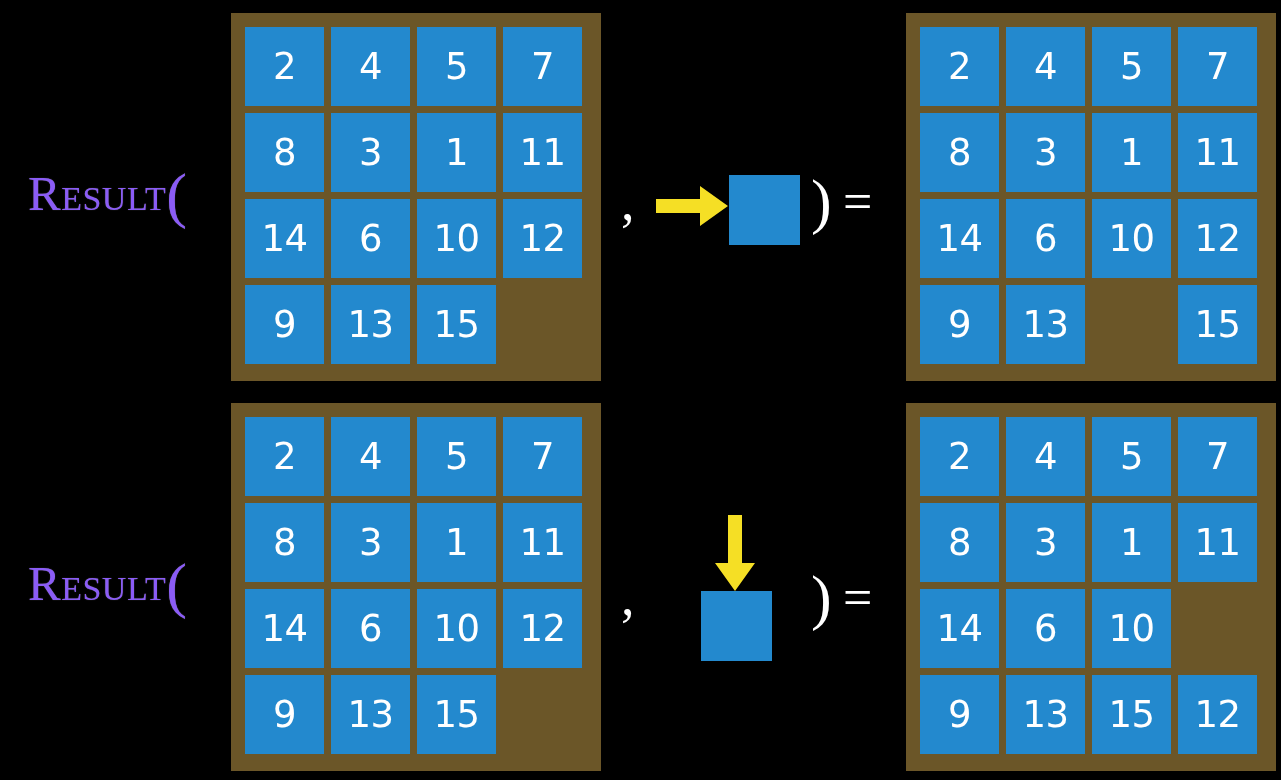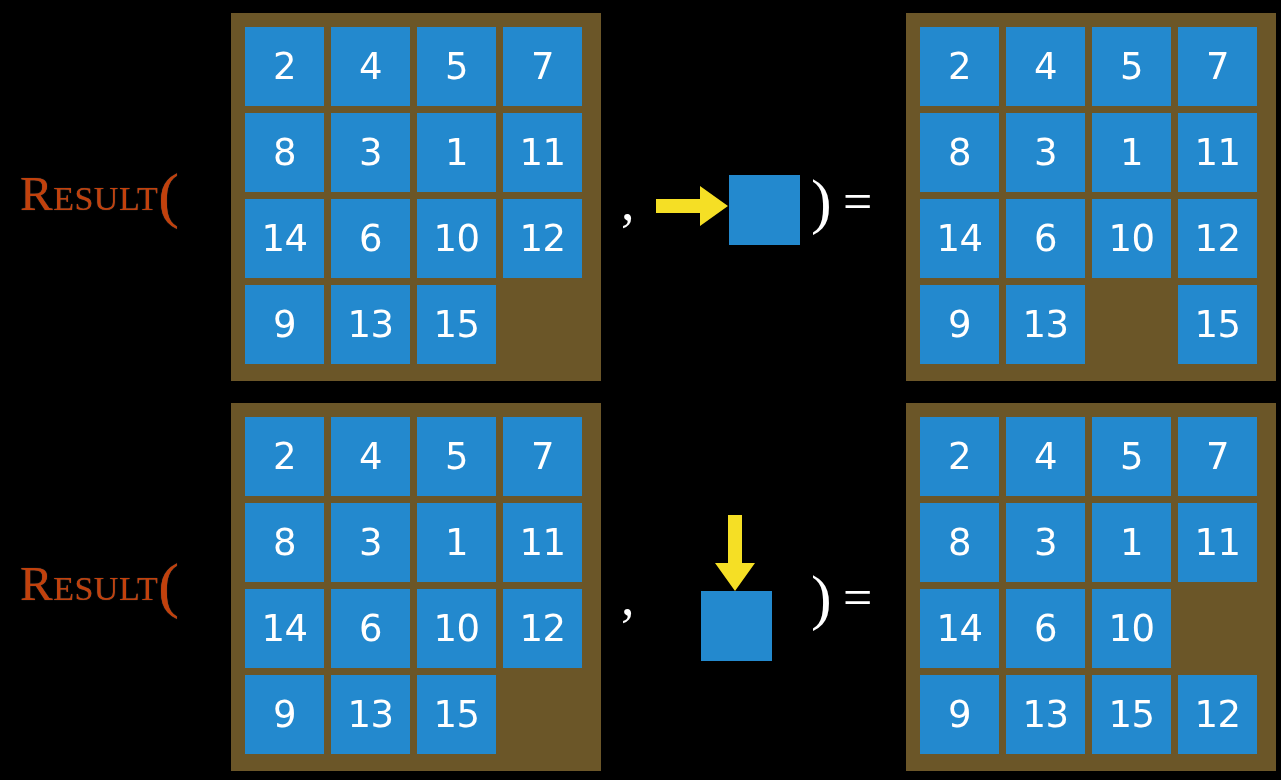--- a/index.html
+++ b/index.html
@@ -26,24 +26,24 @@
     left: 0;
     width: 1281px;
     height: 390px;
   }
   .eq-row.row-top    { top: 0; }
   .eq-row.row-bottom { top: 390px; }
 
   
   .result-label {
     position: absolute;
-    left: 20px;
+    left: 28px;
     top: 50%;
     transform: translateY(-50%);
-    color: #c2410c;
+    color: #8b5cf6;
     font-family: "Liberation Serif", "DejaVu Serif", serif;
     font-variant: small-caps;
     font-size: 49px;
     letter-spacing: 0.5px;
     white-space: nowrap;
     line-height: 1;
     text-shadow: 0 0 1px rgba(255,255,255,0.35);
   }
   .result-label .paren {
     font-variant: normal;

